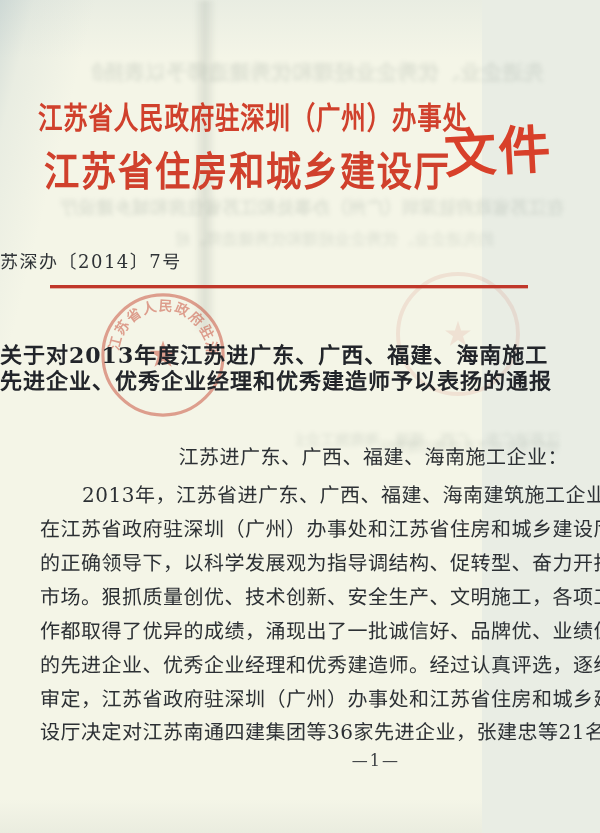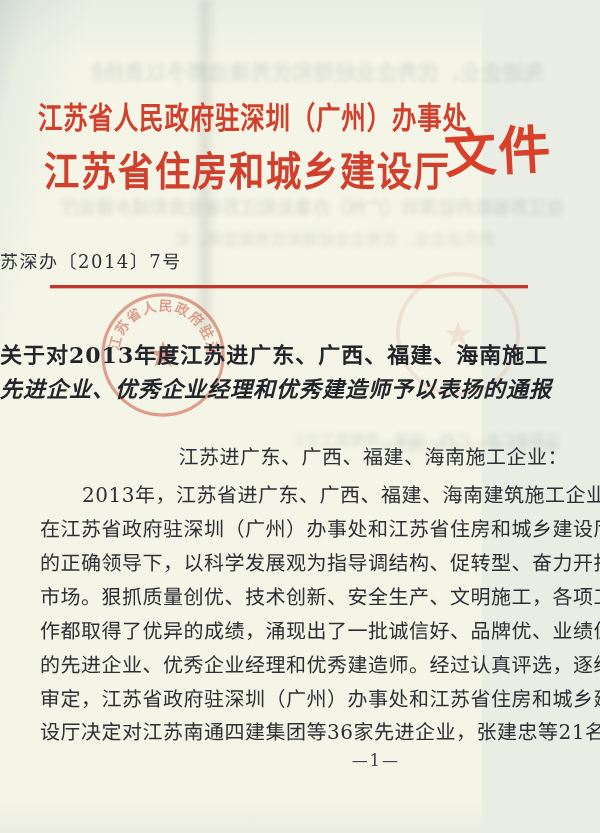--- a/index.html
+++ b/index.html
@@ -57,21 +57,21 @@
     background:#c0372a;box-shadow:0 1px 0 rgba(192,55,42,.35);
   }
   .seal{position:absolute;left:98px;top:290px;width:130px;height:130px;opacity:.48;}
   .seal-ghost{position:absolute;left:392px;top:268px;width:132px;height:132px;opacity:.10;}
 
   .title-line{
     position:absolute;left:0;right:0;text-align:right;
     font-size:22px;font-weight:bold;color:#22252a;letter-spacing:1px;white-space:nowrap;
   }
   .title-1{top:337px;}
-  .title-2{top:371px;font-style:italic;}
+  .title-2{top:363px;}
 
   .body-text{
     position:absolute;left:40px;width:528px;
     font-size:20px;color:#2c3034;white-space:nowrap;letter-spacing:.5px;
   }
   .salutation{top:441px;text-align:right;}
   .indent{padding-left:42px;}
 
   .page-number{
     position:absolute;right:82px;top:751px;

